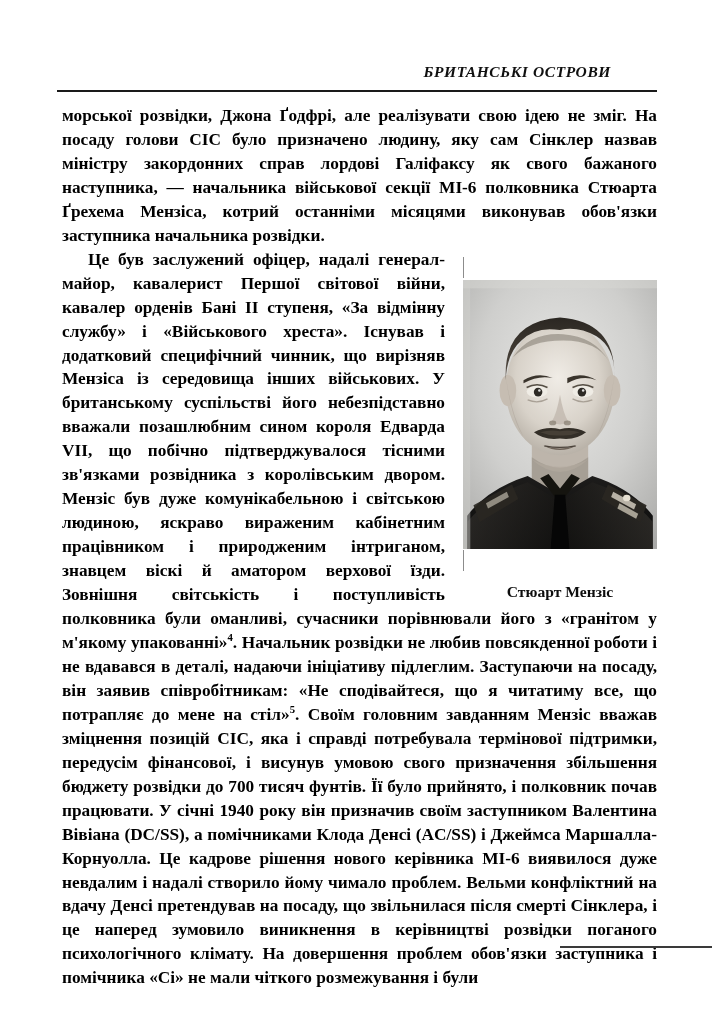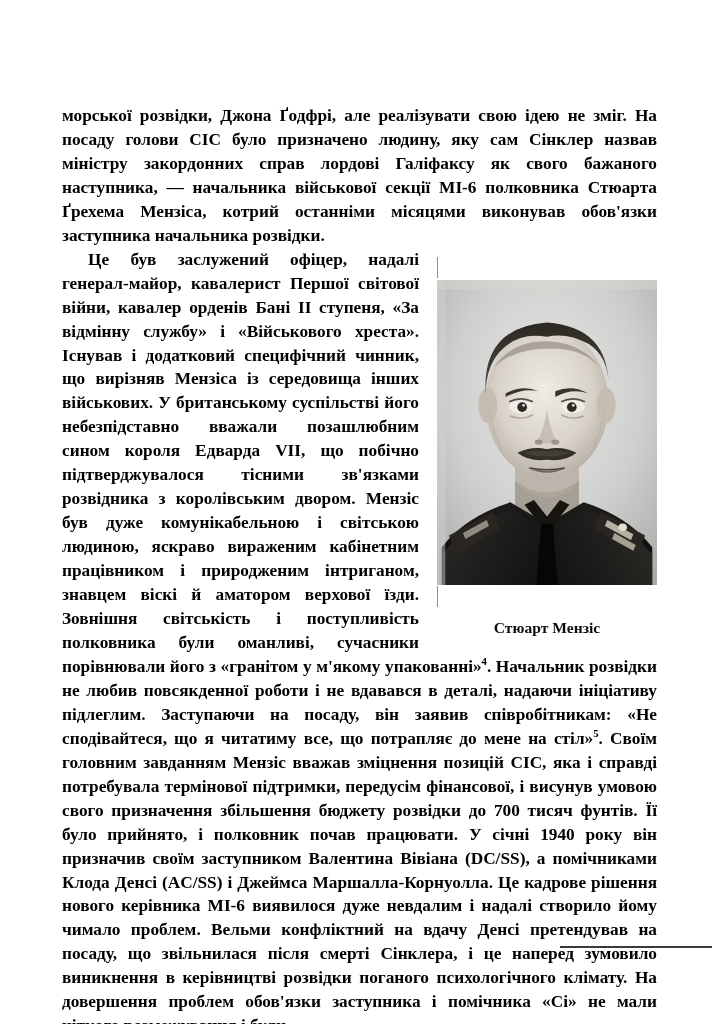--- a/index.html
+++ b/index.html
@@ -132,28 +132,32 @@
     text-align: left;
     padding-left: 32px;
     color: #000000;
   }
 </style>
 </head>
 <body>
 
 <div class="page">
 
+  <div class="header">
+    <span class="header-title">БРИТАНСЬКІ ОСТРОВИ</span>
+    <div class="header-rule"></div>
+  </div>
 
   <div class="content">
 
     <p class="para">морської розвідки, Джона Ґодфрі, але реалізувати свою ідею не зміг. На посаду голови СІС було призначено людину, яку сам Сінклер назвав міністру закордонних справ лордові Галіфаксу як свого бажаного наступника, — начальника військової секції МІ-6 полковника Стюарта Ґрехема Мензіса, котрий останніми місяцями виконував обов'язки заступника начальника розвідки.</p>
 
     <p class="para indent">
 
-      <span class="figure" style="float:right;width:220px;margin-left:18px;margin-top:8px;display:block;text-indent:0;">
+      <span class="figure" style="float:right;width:194px;margin-left:18px;margin-top:8px;display:block;text-indent:0;">
         <span class="photo-frame">
           <svg viewBox="0 0 186 258" preserveAspectRatio="none" aria-hidden="true">
             <defs>
               <radialGradient id="bgGrad" cx="50%" cy="38%" r="78%">
                 <stop offset="0%" stop-color="#e8e8e6"></stop>
                 <stop offset="55%" stop-color="#cfcfcd"></stop>
                 <stop offset="100%" stop-color="#a9a9a7"></stop>
               </radialGradient>
               <radialGradient id="faceGrad" cx="48%" cy="42%" r="62%">
                 <stop offset="0%" stop-color="#f0ece6"></stop>

